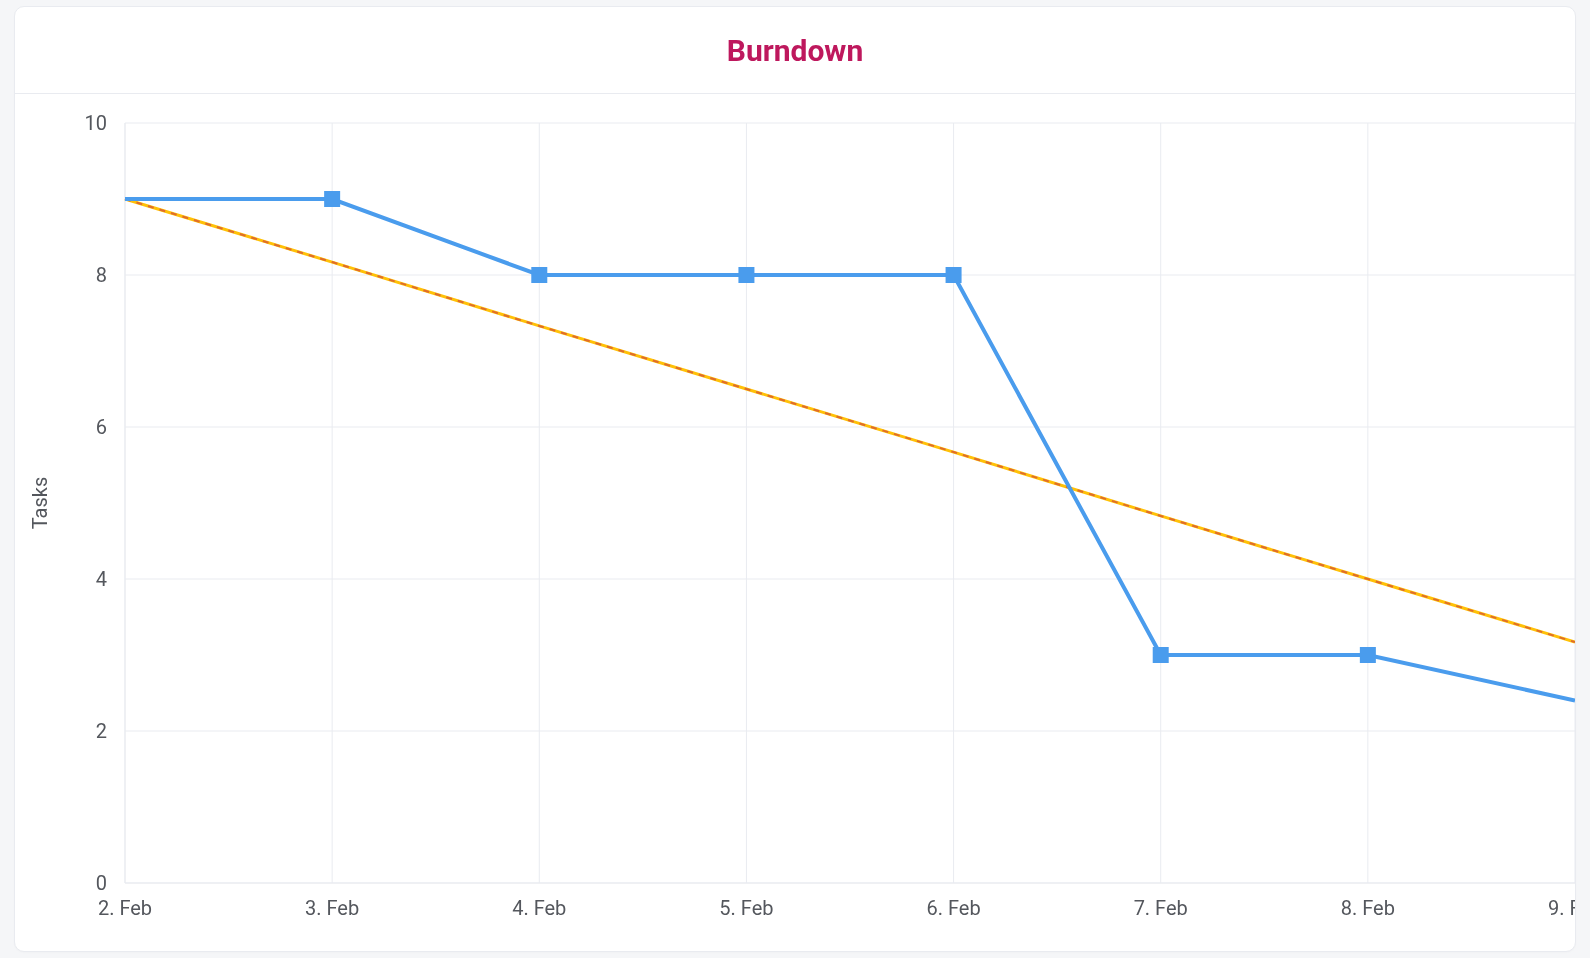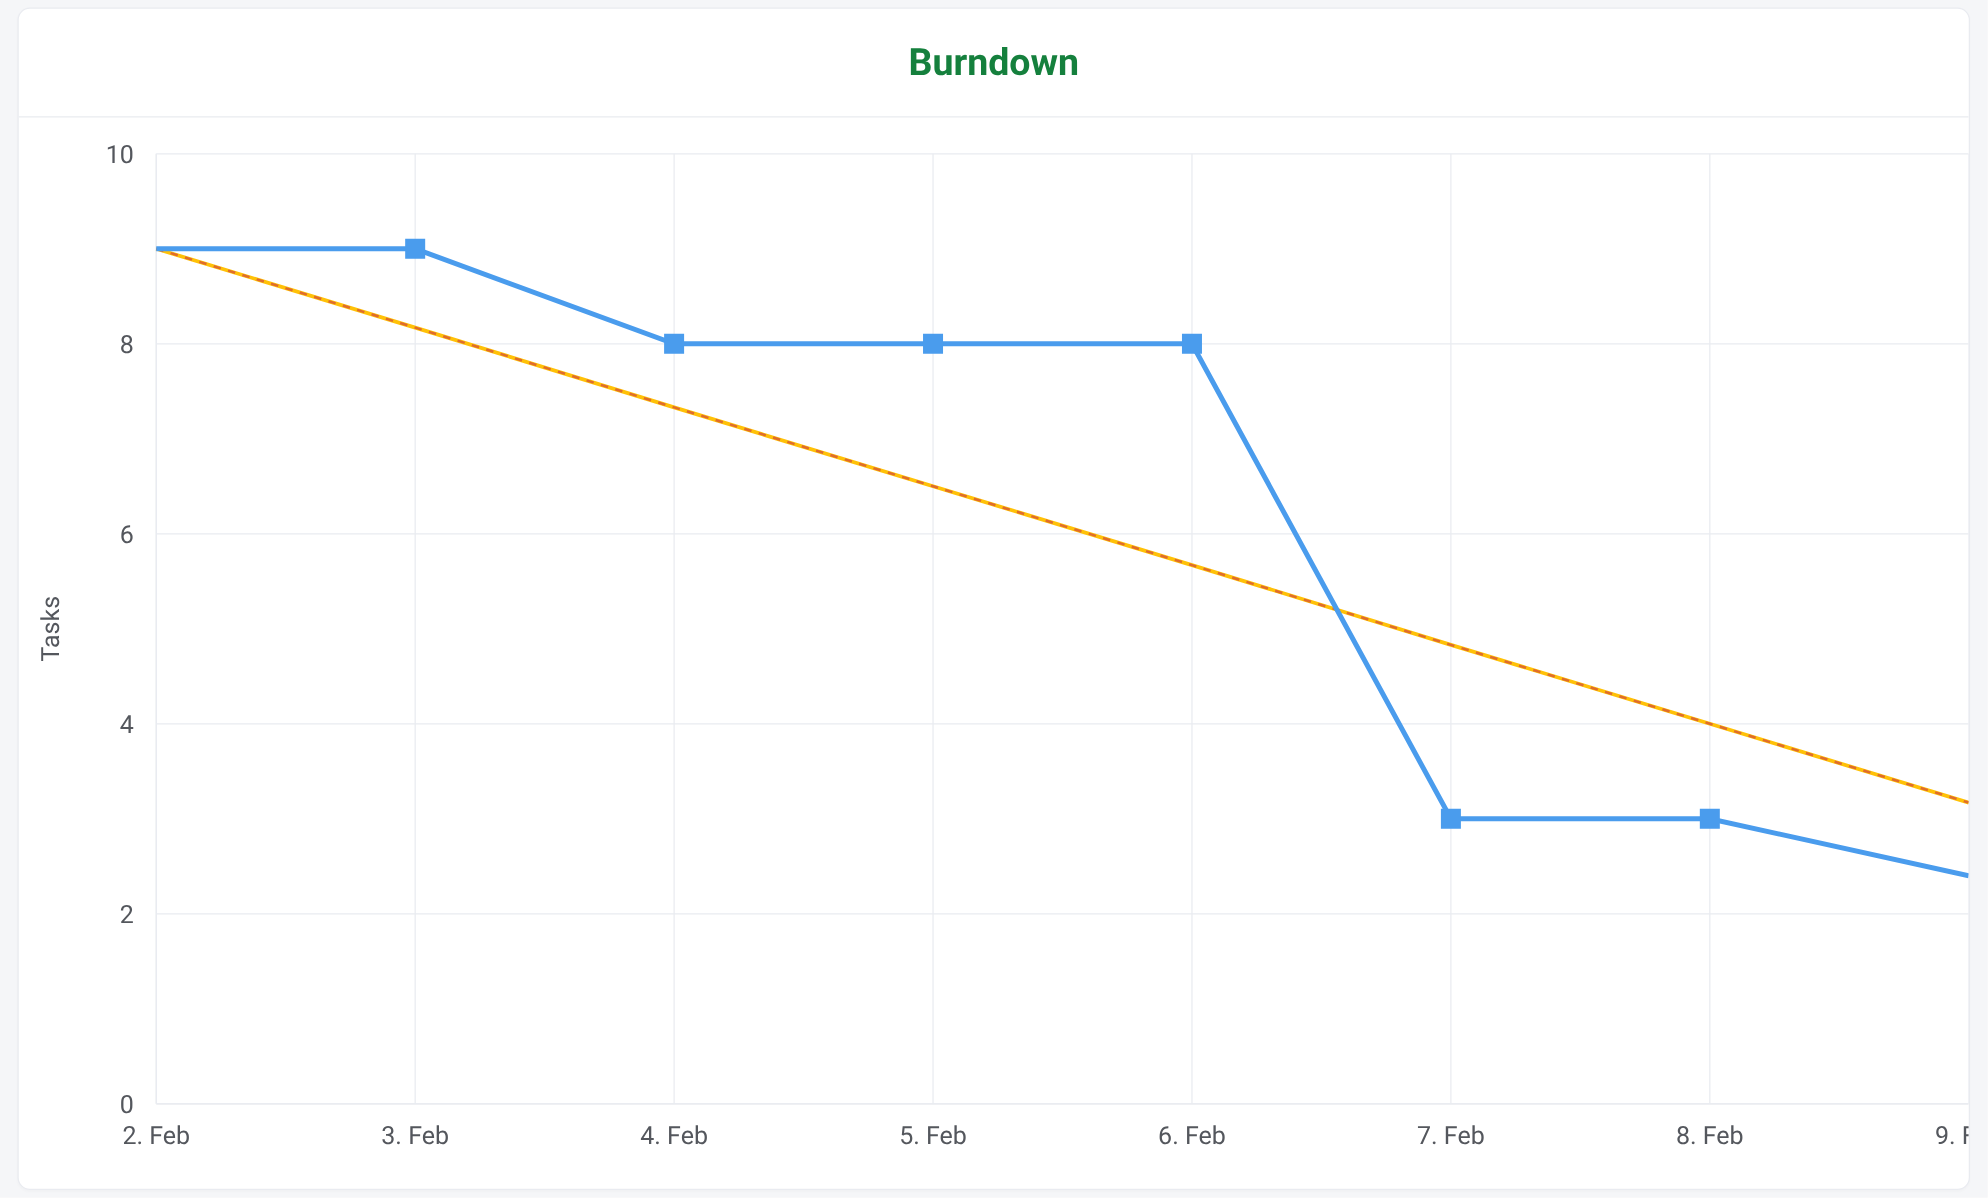--- a/index.html
+++ b/index.html
@@ -26,21 +26,21 @@
   .card-header {
     height: 86px;
     border-bottom: 1px solid #e9ebf0;
     display: flex;
     align-items: center;
     justify-content: center;
   }
   .card-title {
     font-size: 30px;
     font-weight: 700;
-    color: #15803d;
+    color: #be185d;
   }
   .chart-area {
     position: absolute;
     left: 0;
     top: 86px;
     right: 0;
     bottom: 0;
   }
   svg { display: block; }
   .grid-line { stroke: #e9ebf0; stroke-width: 1; }

